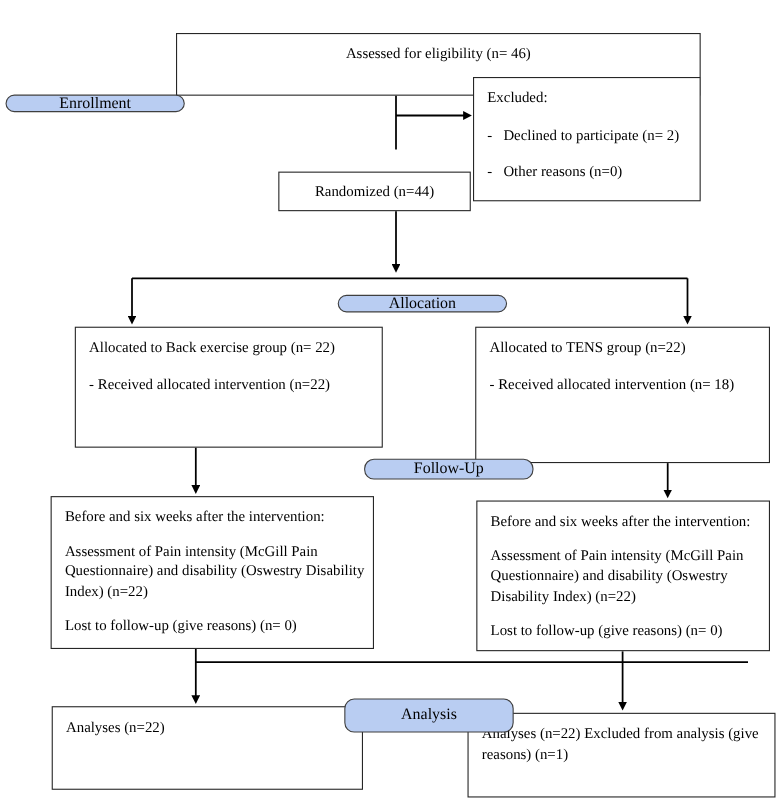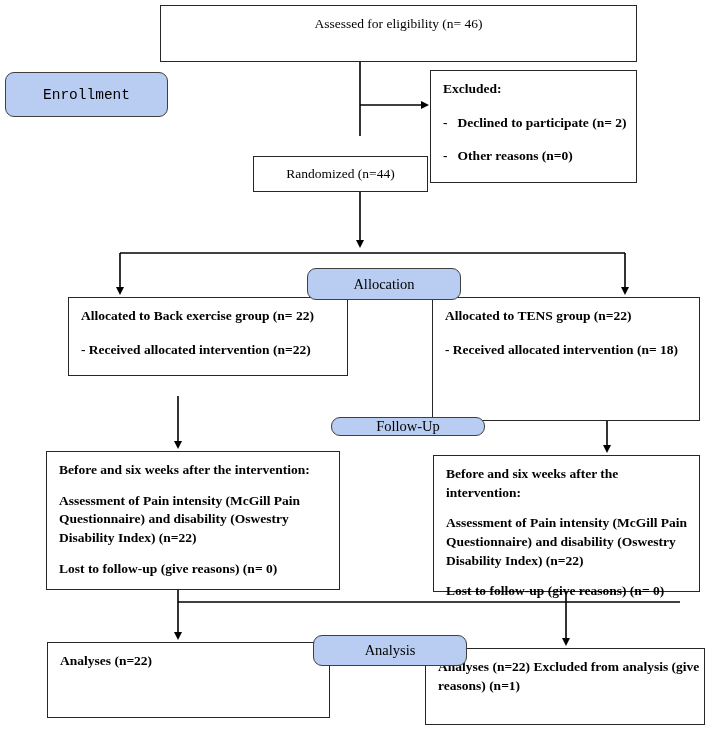--- a/index.html
+++ b/index.html
@@ -7,24 +7,24 @@
     position:relative;width:711px;height:729px;background:#ffffff;overflow:hidden;
     font-family:"Liberation Serif","DejaVu Serif",serif;color:#000;
   }
   .connectors{position:absolute;left:0;top:0;z-index:1;}
   .box{
     position:absolute;box-sizing:border-box;background:#ffffff;
     border:1.5px solid var(--box_border,#262626);
     font-size:13.5px;line-height:1.38;z-index:2;
   }
   .box p{margin:0;white-space:pre-wrap;}
-  .pad{padding:9px 4px 0 12px;font-weight:bold;}
+  .pad{padding:9px 4px 0 12px;}
   .gap-lg p{margin-bottom:15px;}
   .gap-md p{margin-bottom:12px;}
-  .center-top{text-align:center;padding-top:9px;}
+  .center-top{text-align:center;padding-top:9px;margin-top:25px;}
   .center-mid{display:flex;align-items:center;justify-content:center;text-align:center;margin-top:20px;}
   .stage{
     position:absolute;box-sizing:border-box;z-index:3;
     background:var(--stage_fill,#b9cdf2);
     border:1.6px solid var(--stage_border,#3f3f3f);
     border-radius:9px;
     display:flex;align-items:center;justify-content:center;
     font-size:14.5px;
   }
 </style>
@@ -56,39 +56,39 @@
       <line x1="178" y1="602" x2="680" y2="602"></line>
       <line x1="178" y1="590" x2="178" y2="633" marker-end="url(#arrow)"></line>
       <line x1="566" y1="592" x2="566" y2="639" marker-end="url(#arrow)"></line>
     </g>
   </svg>
 
   <div class="box center-top" style="left:160px;top:5px;width:477px;height:57px;">
     <p>Assessed for eligibility (n= 46)</p>
   </div>
 
-  <div class="stage" style="left:5px;top:72px;width:163px;height:45px;font-family:Liberation Mono, monospace;">
+  <div class="stage" style="left:5px;top:86px;width:163px;height:16px;">
     <span>Enrollment</span>
   </div>
 
   <div class="box pad gap-lg" style="left:430px;top:70px;width:207px;height:113px;">
     <p>Excluded:</p>
     <p>-   Declined to participate (n= 2)</p>
     <p>-   Other reasons (n=0)</p>
   </div>
 
   <div class="box center-mid" style="left:253px;top:136px;width:175px;height:36px;">
     <p>Randomized (n=44)</p>
   </div>
 
-  <div class="stage" style="left:307px;top:268px;width:154px;height:32px;">
+  <div class="stage" style="left:307px;top:268px;width:154px;height:16px;">
     <span>Allocation</span>
   </div>
 
-  <div class="box pad gap-lg" style="left:68px;top:297px;width:280px;height:79px;">
+  <div class="box pad gap-lg" style="left:68px;top:297px;width:280px;height:110px;">
     <p>Allocated to Back exercise group (n= 22)</p>
     <p>- Received allocated intervention (n=22)</p>
   </div>
 
   <div class="box pad gap-lg" style="left:432px;top:297px;width:268px;height:124px;">
     <p>Allocated to TENS group (n=22)</p>
     <p>- Received allocated intervention (n= 18)</p>
   </div>
 
   <div class="stage" style="left:331px;top:417px;width:154px;height:19px;">

